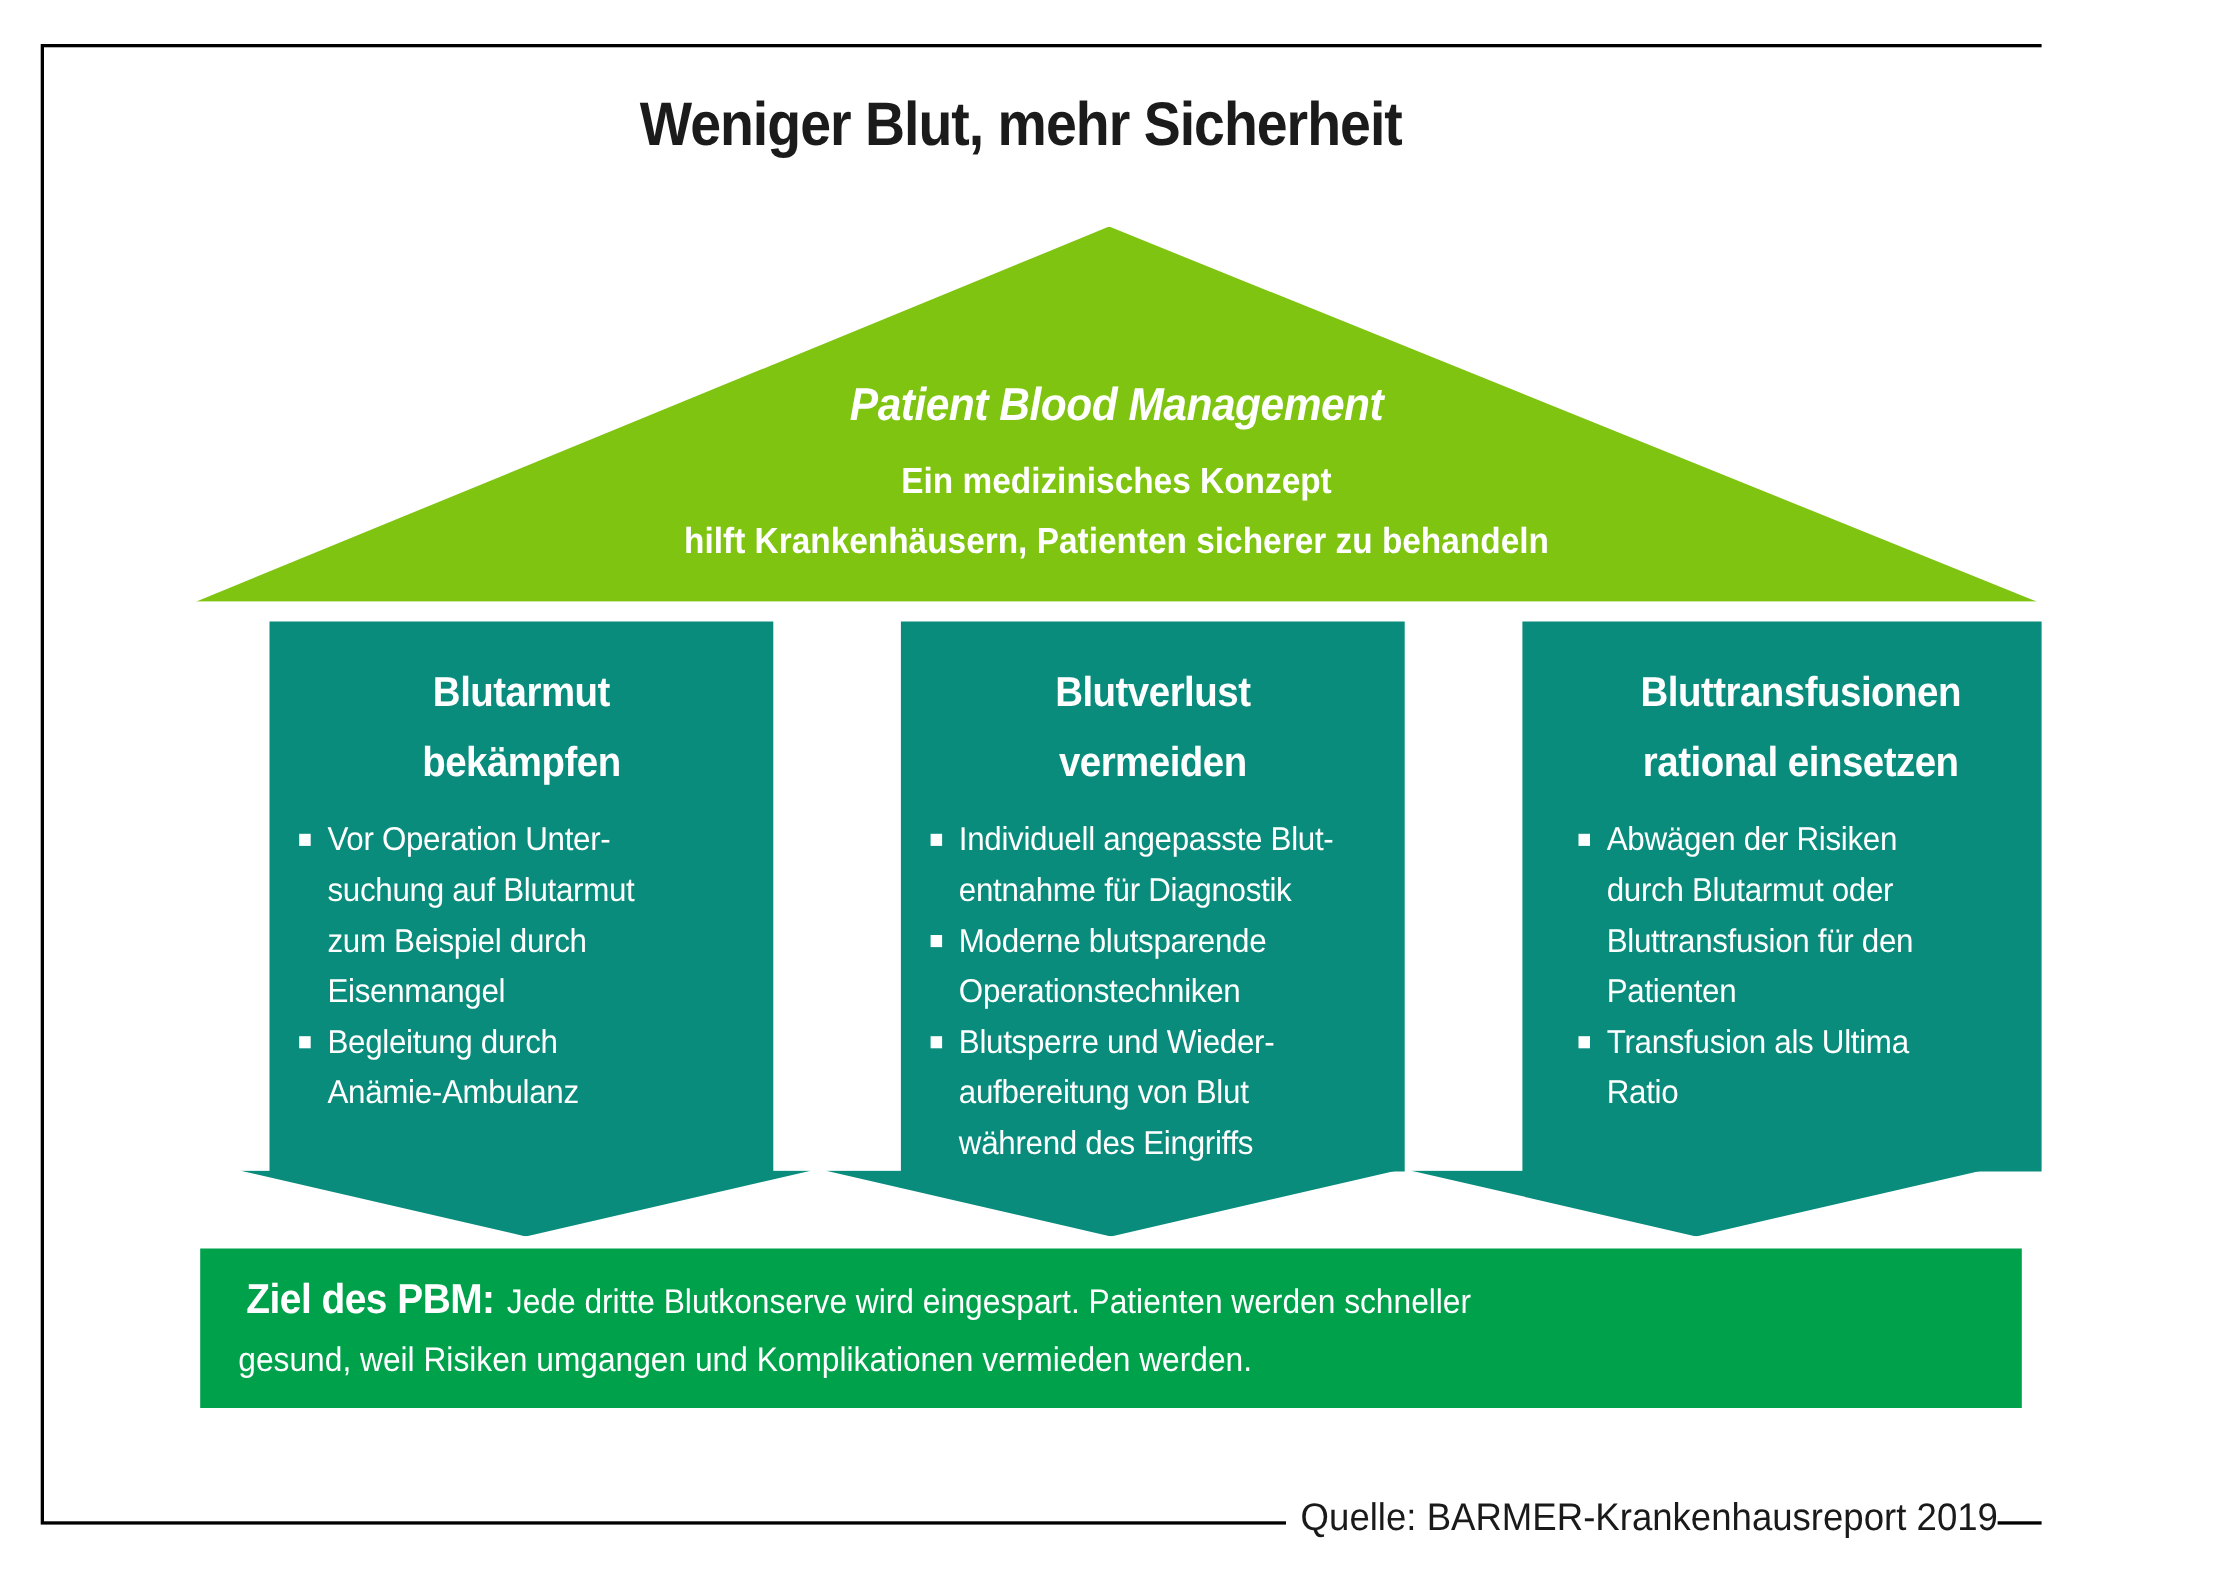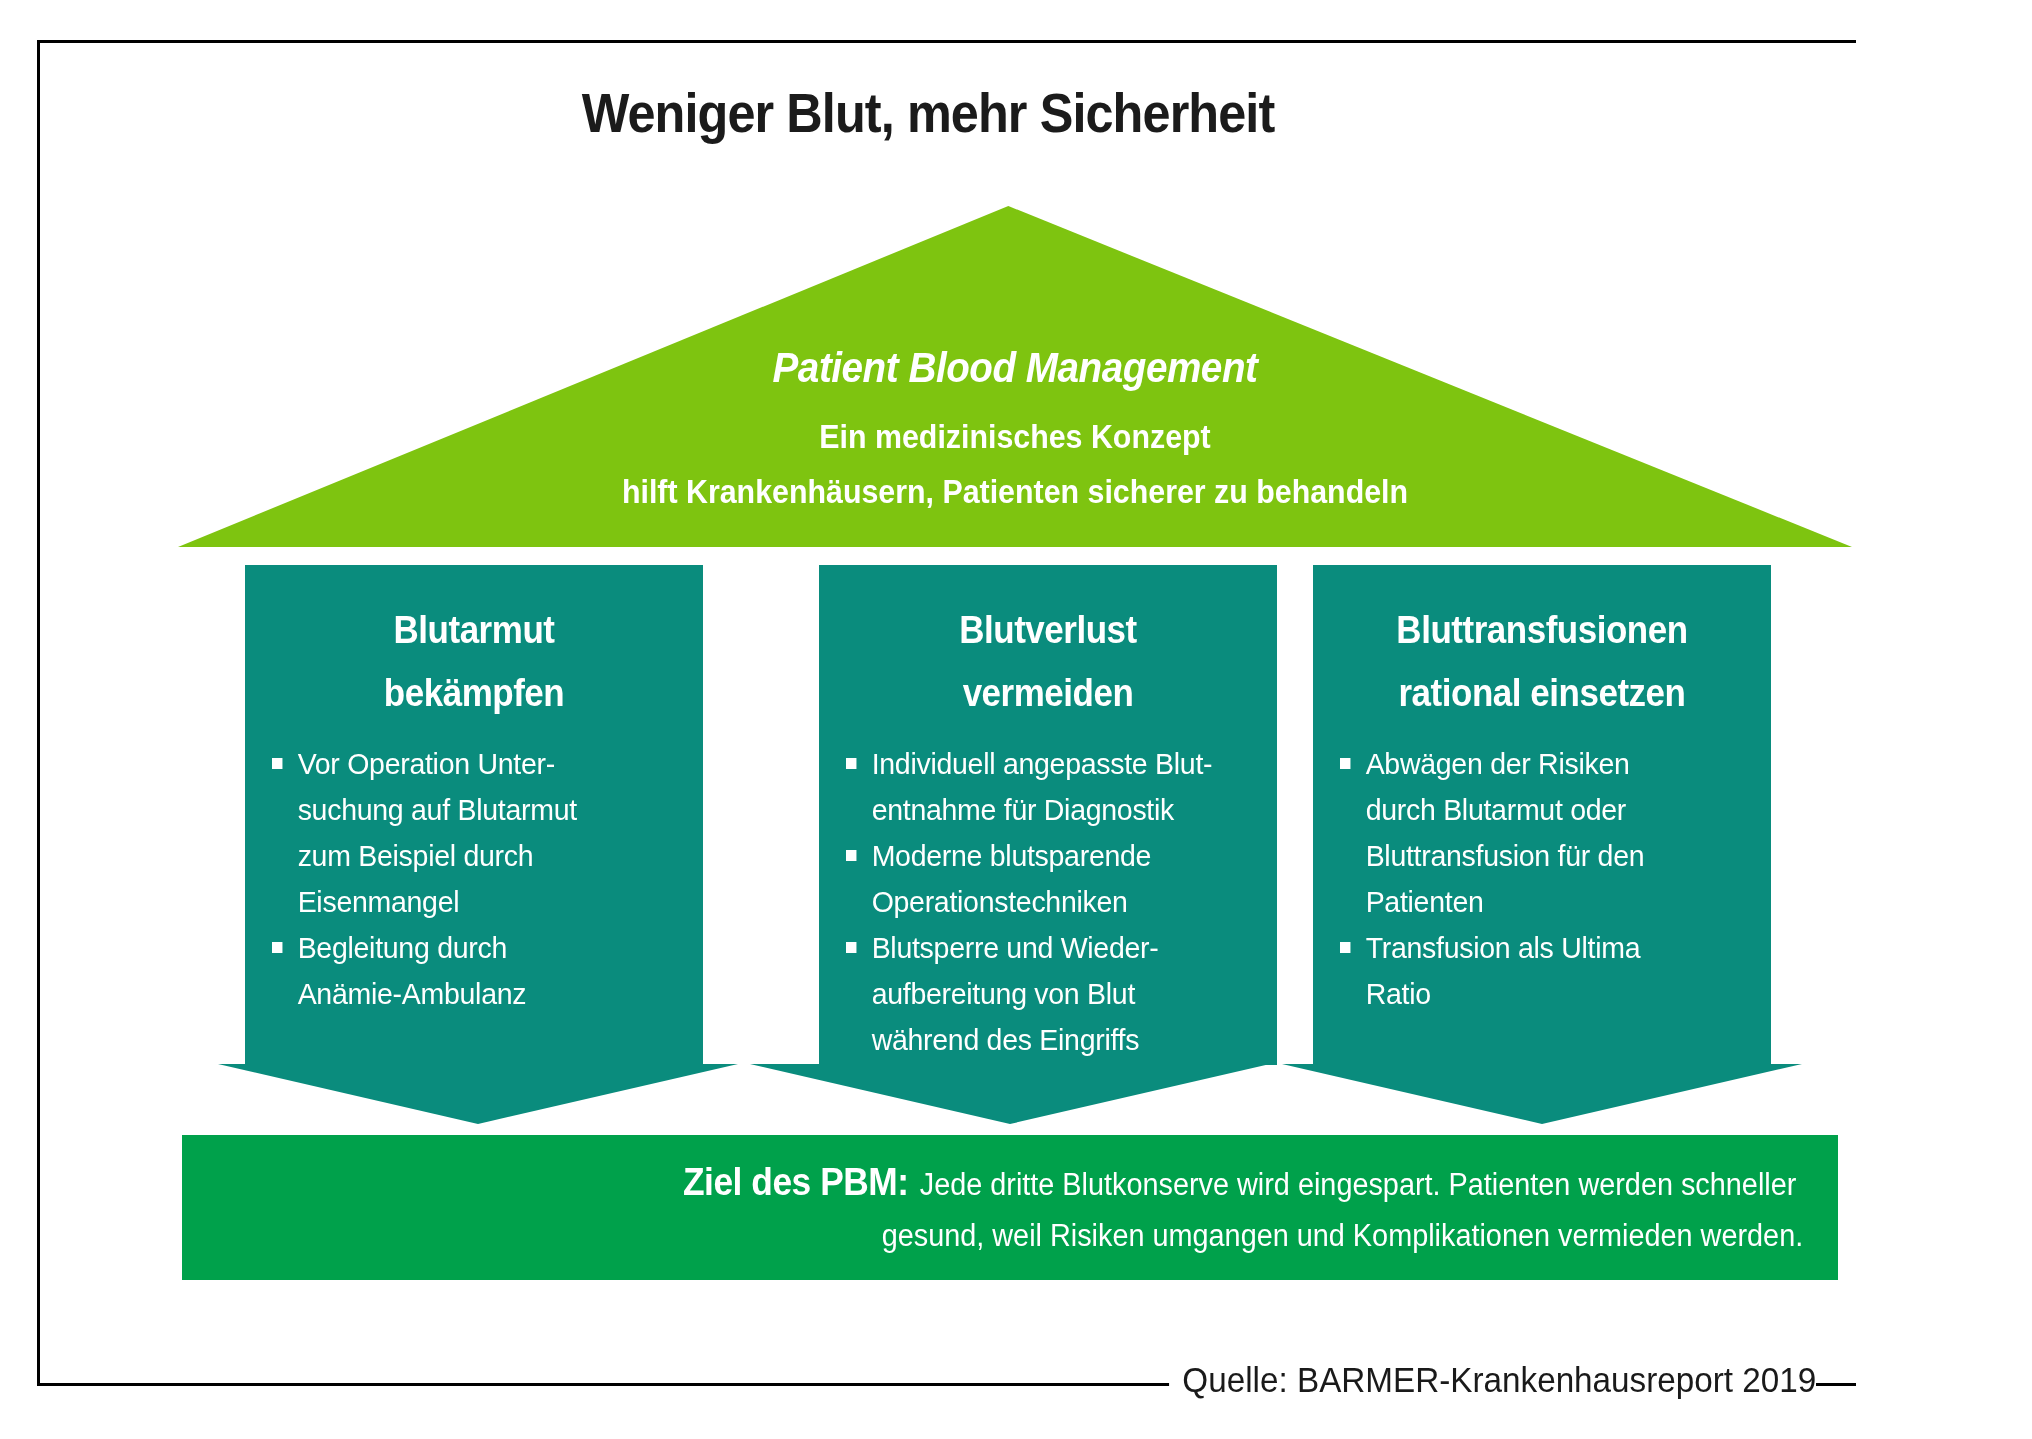--- a/index.html
+++ b/index.html
@@ -40,25 +40,25 @@
   }
   .col li::before{
     content:"";position:absolute;left:0;top:17px;width:11px;height:11px;background:#fff;
   }
   .arrowhead{
     position:absolute;top:1064px;width:520px;height:60px;
     background:var(--teal,#0A8C7D);
     clip-path:polygon(0 0, 100% 0, 50% 100%);
   }
   .ah1{left:218px;} .ah2{left:750px;} .ah3{left:1282px;}
-  .c1{left:245px;} .c2{left:819px;} .c3{left:1313px;}
+  .c1{left:245px;} .c2{left:819px;} .c3{left:1384px;padding-left:24px;}
   .goal{
     position:absolute;left:182px;top:1135px;width:1656px;height:145px;
     background:var(--green,#00A14B);color:#fff;
-    display:flex;flex-direction:column;justify-content:center;align-items:flex-end;gap:14px;
+    display:flex;flex-direction:column;justify-content:center;align-items:flex-start;gap:14px;
   }
   .goal-line{transform:scaleX(.93);white-space:nowrap;}
   .goal-label{font-size:38px;font-weight:bold;margin-right:12px;letter-spacing:-0.5px;}
   .goal-text{font-size:31px;}
   .source{
     position:absolute;right:40px;top:1358px;font-size:35px;color:#1a1a1a;
     background:#fff;padding:2px 0 4px 14px;transform:scaleX(.95);transform-origin:right center;
   }
 </style>
 </head>

